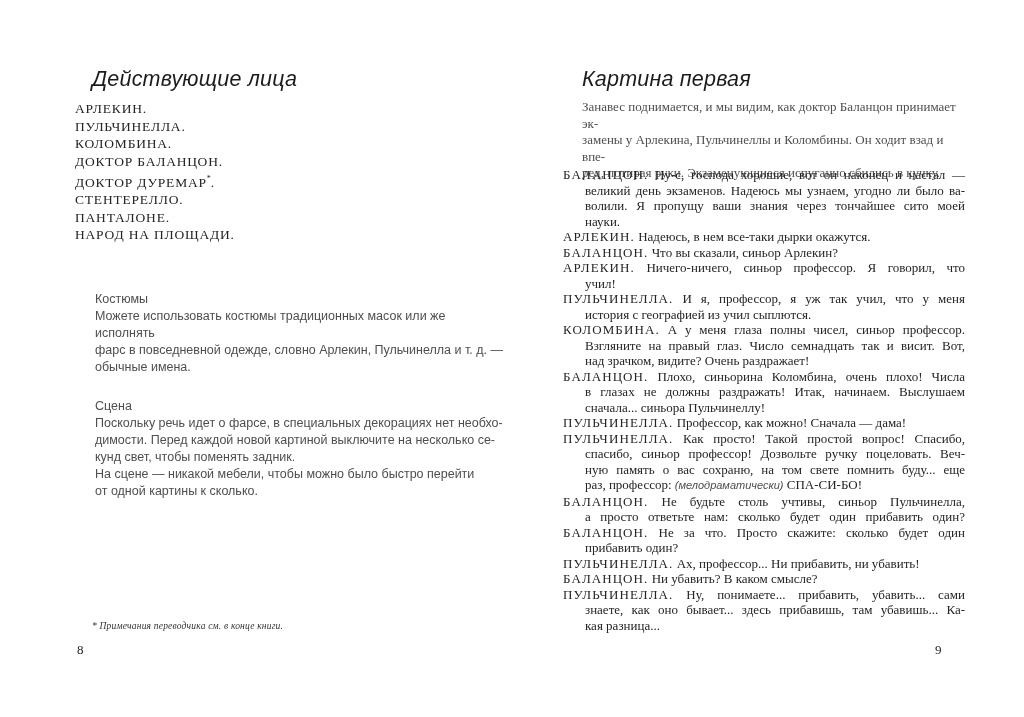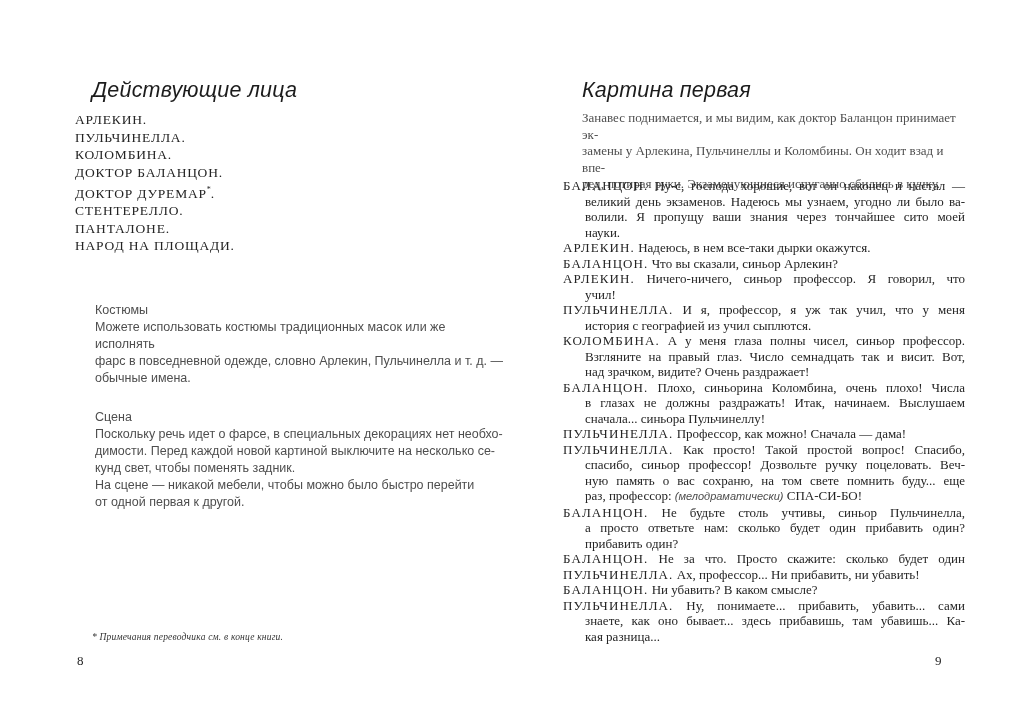--- a/index.html
+++ b/index.html
@@ -1,21 +1,21 @@
 <!DOCTYPE html>
 <html><head>
 <meta charset="utf-8">
 <style>
   html,body{margin:0;padding:0;}
   body{
     width:1024px;height:717px;background:#ffffff;position:relative;
     font-family:"Liberation Serif", serif;color:var(--ink,#222);
     -webkit-font-smoothing:antialiased;
   }
-  .page{position:absolute;top:15px;height:565px;}
+  .page{position:absolute;top:4px;height:565px;}
   .page-left{left:75px;width:432px;}
   .page-right{left:563px;width:402px;}
 
   .heading{
     position:absolute;margin:0;font-family:"Liberation Sans", sans-serif;
     font-style:italic;font-weight:400;font-size:21.5px;line-height:26px;
     color:#1c1c1c;letter-spacing:.2px;
   }
   .page-left .heading{left:17px;top:62px;}
   .page-right .heading{left:19px;top:62px;}
@@ -85,21 +85,21 @@
           <div class="note-line">Можете использовать костюмы традиционных масок или же исполнять</div>
           <div class="note-line">фарс в повседневной одежде, словно Арлекин, Пульчинелла и  т. д. —</div>
           <div class="note-line">обычные имена.</div>
         </div>
         <div class="note">
           <div class="note-title">Сцена</div>
           <div class="note-line">Поскольку речь идет о фарсе, в специальных декорациях нет необхо-</div>
           <div class="note-line">димости. Перед каждой новой картиной выключите на несколько се-</div>
           <div class="note-line">кунд свет, чтобы поменять задник.</div>
           <div class="note-line">На сцене — никакой мебели, чтобы можно было быстро перейти</div>
-          <div class="note-line">от одной первая к другой.</div>
+          <div class="note-line">от одной картины к сколько.</div>
         </div>
       </div>
     <div class="footnote">* Примечания переводчика см. в конце книги.</div>
     <div class="pagenum">8</div>
   </section>
 
   <section class="page page-right">
     <h1 class="heading">Картина первая</h1>
     <div class="stage">
         <div class="stage-line">Занавес поднимается, и мы видим, как доктор Баланцон принимает эк-</div>
@@ -144,22 +144,22 @@
           <div class="line first j"><span class="speaker">ПУЛЬЧИНЕЛЛА.</span> Как просто! Такой простой вопрос! Спасибо,</div>
           <div class="line j">спасибо, синьор профессор! Дозвольте ручку поцеловать. Веч-</div>
           <div class="line j">ную память о вас сохраню, на том свете помнить буду... еще</div>
           <div class="line">раз, профессор: <span class="remark">(мелодраматически)</span> СПА-СИ-БО!</div>
         </div>
         <div class="entry">
           <div class="line first j"><span class="speaker">БАЛАНЦОН.</span> Не будьте столь учтивы, синьор Пульчинелла,</div>
           <div class="line j">а просто ответьте нам: сколько будет один прибавить один?</div>
         </div>
         <div class="entry">
+          <div class="line first j"><span class="speaker">БАЛАНЦОН.</span> Не за что. Просто скажите: сколько будет один</div>
           <div class="line">прибавить один?</div>
-          <div class="line first j"><span class="speaker">БАЛАНЦОН.</span> Не за что. Просто скажите: сколько будет один</div>
         </div>
         <div class="entry">
           <div class="line first"><span class="speaker">ПУЛЬЧИНЕЛЛА.</span> Ах, профессор... Ни прибавить, ни убавить!</div>
         </div>
         <div class="entry">
           <div class="line first"><span class="speaker">БАЛАНЦОН.</span> Ни убавить? В каком смысле?</div>
         </div>
         <div class="entry">
           <div class="line first j"><span class="speaker">ПУЛЬЧИНЕЛЛА.</span> Ну, понимаете... прибавить, убавить... сами</div>
           <div class="line j">знаете, как оно бывает... здесь прибавишь, там убавишь... Ка-</div>

